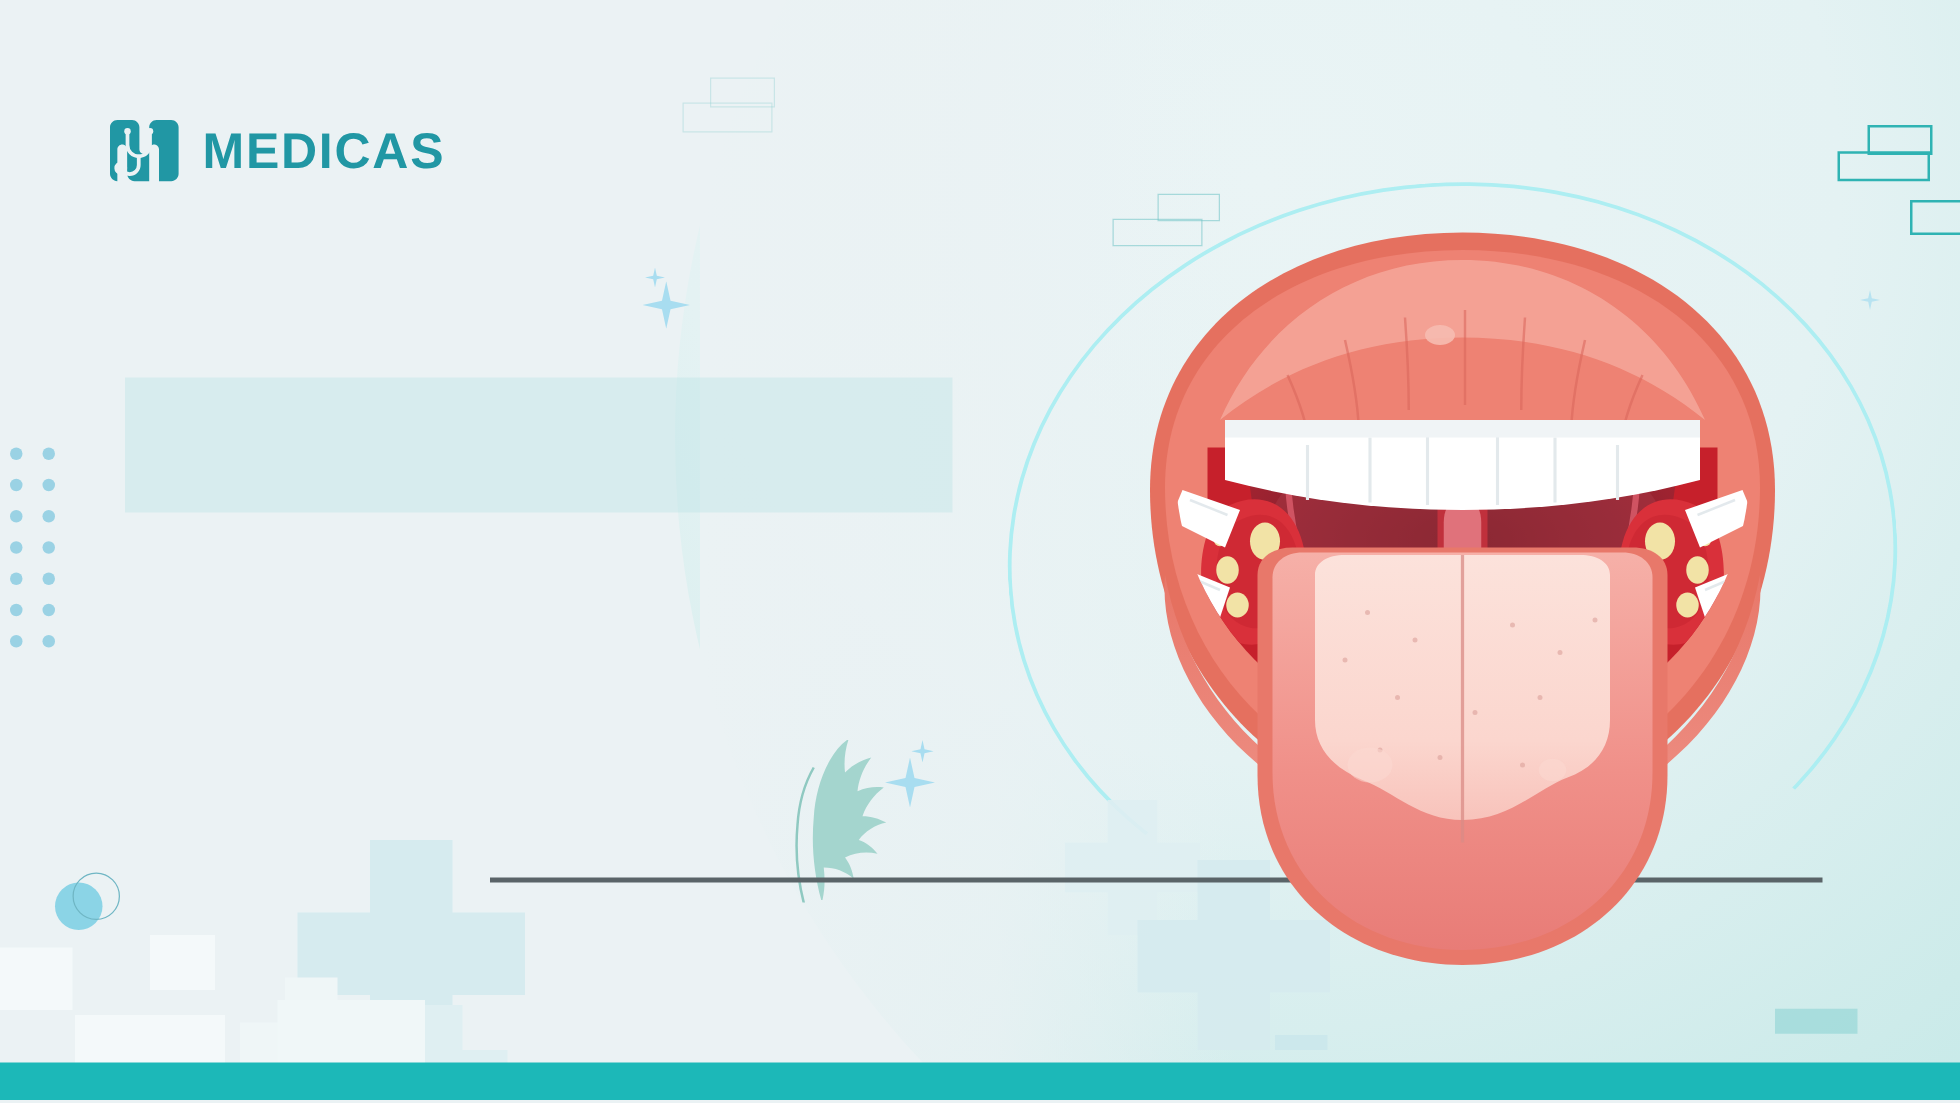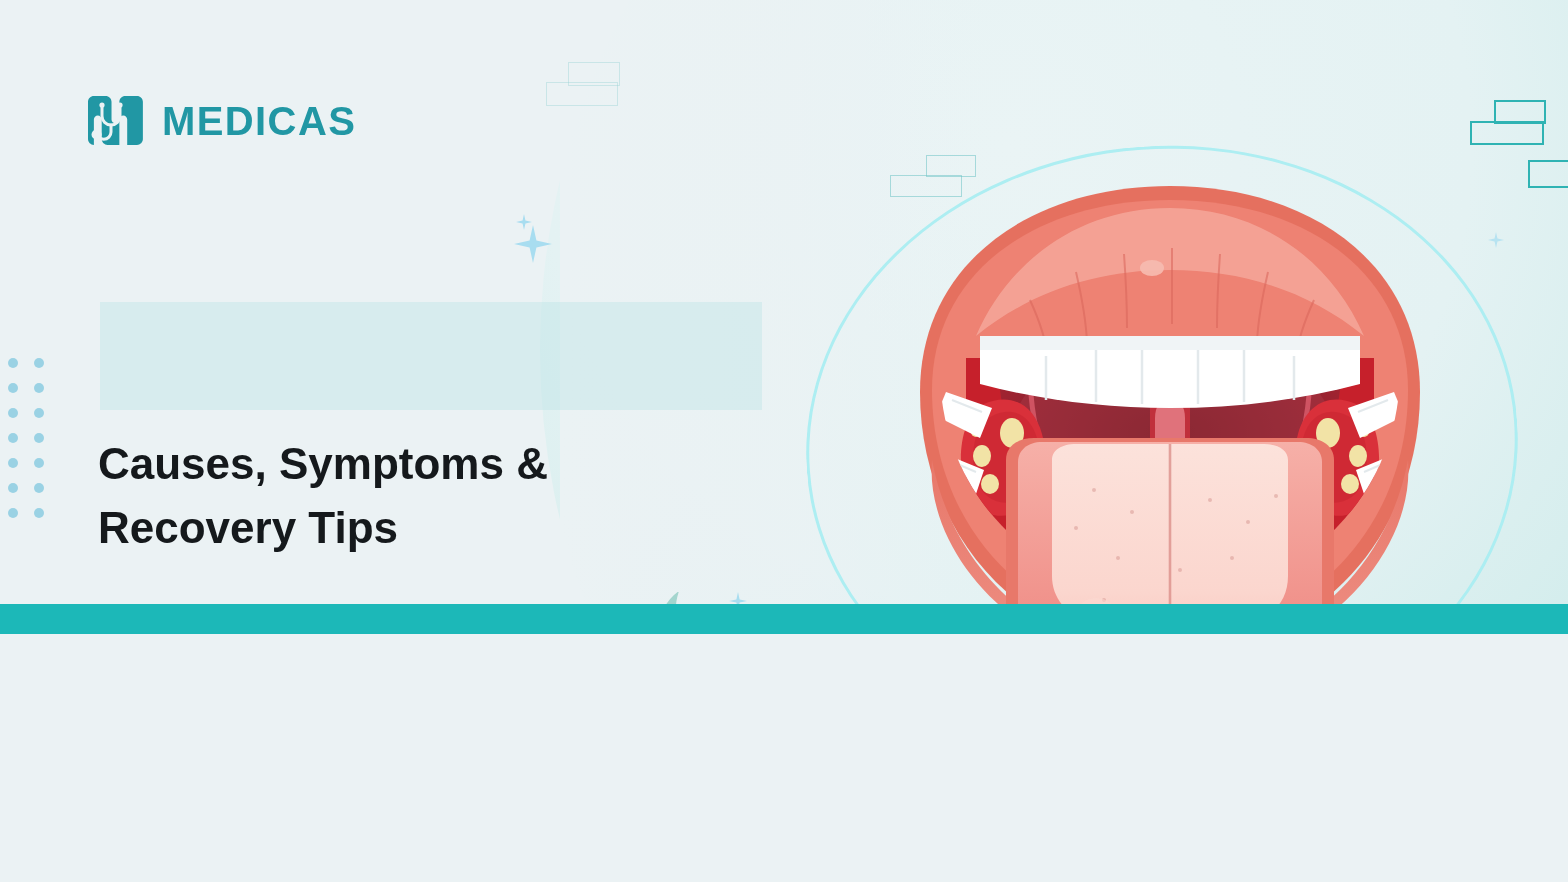--- a/index.html
+++ b/index.html
@@ -2,21 +2,21 @@
 <html><head>
 <meta charset="utf-8">
 <style>
   * { margin:0; padding:0; box-sizing:border-box; }
   html, body { width:1568px; height:882px; overflow:hidden; }
   body {
     font-family:"Liberation Sans", sans-serif;
     background:#EBF2F4;
     position:relative;
   }
-  #stage { position:absolute; inset:0; width:1568px; height:634px; overflow:hidden; }
+  #stage { position:absolute; inset:0; width:1568px; height:880px; overflow:hidden; }
 
   
   .bg-base   { position:absolute; inset:0; background:#EBF2F4; }
   .bg-right  { position:absolute; top:0; right:0; width:820px; height:882px;
                background:linear-gradient(120deg,#DFF0F0 0%,#BDE8E6 45%,#A3E0DE 100%); }
   .bg-blob   { position:absolute; left:540px; top:-380px; width:1460px; height:1460px;
                border-radius:50%;
                background:radial-gradient(circle at 32% 36%, #EAF4F5 0%, #E4F2F3 34%, #CDEBEA 62%, #A8E2E0 100%); }
   .bg-softcut{ position:absolute; left:560px; top:-260px; width:430px; height:1200px;
                background:linear-gradient(90deg,rgba(235,242,244,1) 0%,rgba(235,242,244,.75) 55%,rgba(235,242,244,0) 100%); }
@@ -139,24 +139,20 @@
       <path d="M14 14v10c0 5 4 9 9 9s9-4 9-9V14" stroke="#EBF2F4" stroke-width="3" fill="none" stroke-linecap="round"></path>
       <circle cx="14" cy="13" r="2.6" fill="#EBF2F4"></circle>
       <circle cx="32" cy="13" r="2.6" fill="#EBF2F4"></circle>
       <path d="M23 33v7c0 4-3.2 7.2-7.2 7.2S8.6 44 8.6 40" stroke="#EBF2F4" stroke-width="3" fill="none" stroke-linecap="round"></path>
       <circle cx="8.6" cy="42.5" r="3.6" stroke="#EBF2F4" stroke-width="3" fill="none"></circle>
     </svg>
     <span class="logo-text">MEDICAS</span>
   </div>
 
   <div class="hl-band"></div>
-  <div class="subtitle">
-    <div>Causes, Symptoms &amp;</div>
-    <div>Recovery Tips</div>
-  </div>
 
   <div class="rule"></div>
 
   <svg class="mouth-art" viewBox="0 0 580 620">
     <defs>
       <radialGradient id="gThroat" cx="50%" cy="38%" r="62%">
         <stop offset="0%" stop-color="#6E1823"></stop>
         <stop offset="58%" stop-color="#8A2130"></stop>
         <stop offset="100%" stop-color="#A82430"></stop>
       </radialGradient>

